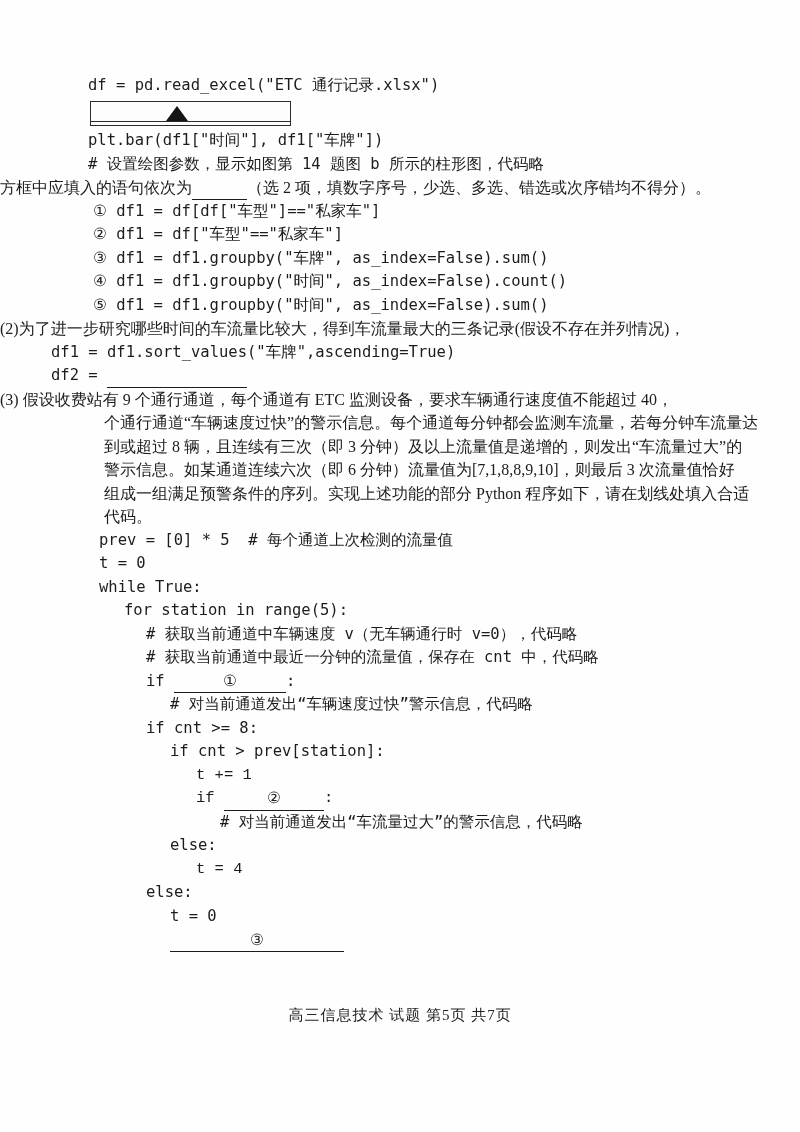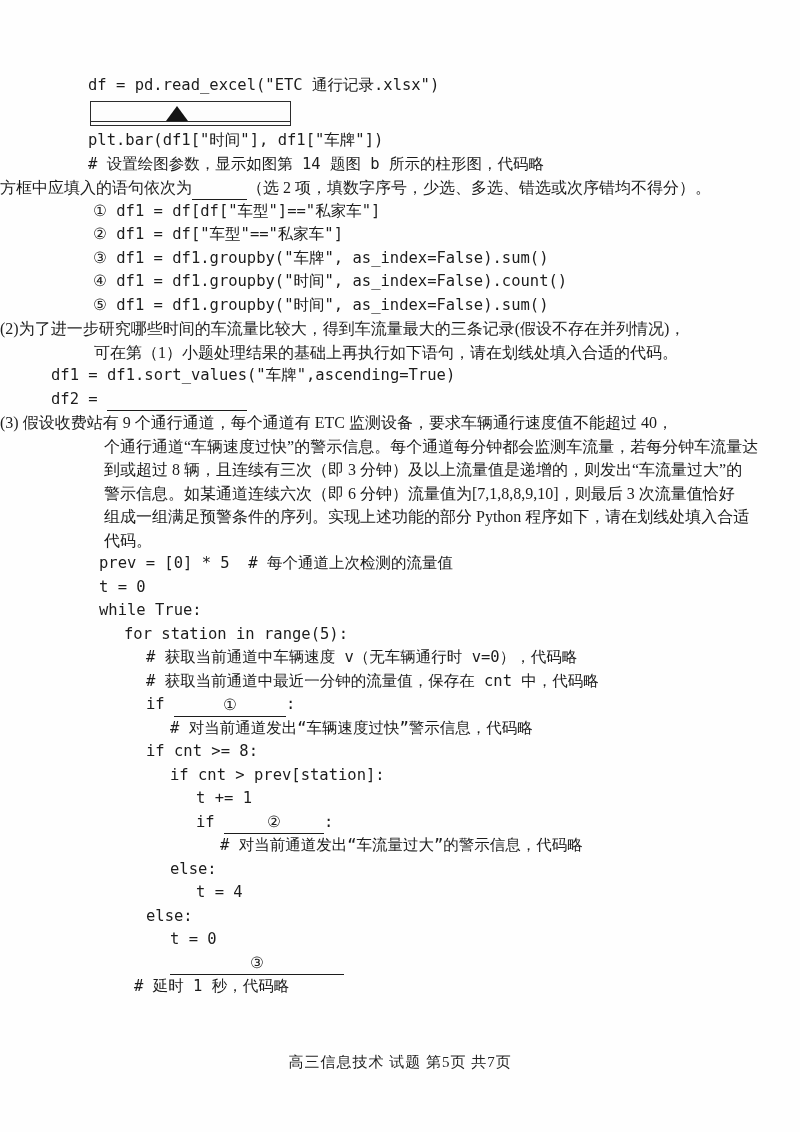--- a/index.html
+++ b/index.html
@@ -30,21 +30,21 @@
   .mTop  { margin-left: 88px; }
   .mQ    { }
   .mOpt  { margin-left: 93px; }
   .mP2b  { margin-left: 94px; }
   .mP2c  { margin-left: 51px; }
   .mP3c  { margin-left: 104px; }
   .l0 { margin-left: 99px;  }
   .l1 { margin-left: 124px; }
   .l2 { margin-left: 146px; }
   .l3 { margin-left: 170px; }
-  .l4 { margin-left: 196px; }
+  .l4 { margin-left: 196px; font-family: Liberation Mono, monospace; }
   .l5 { margin-left: 220px; }
   .mDelay { margin-left: 134px; }
   
   .blank {
     display: inline-block;
     border-bottom: 1.5px solid #1c1c1c;
     text-align: center;
     vertical-align: bottom;
     line-height: 21px;
     height: 21px;
@@ -104,21 +104,20 @@
 
   <div class="line text mQ"><span>方框中应填入的语句依次为</span><span class="blank w55"></span><span>（选 2 项，填数字序号，少选、多选、错选或次序错均不得分）。</span></div>
 
   <div class="line code mOpt">① df1 = df[df["车型"]=="私家车"]</div>
   <div class="line code mOpt">② df1 = df["车型"=="私家车"]</div>
   <div class="line code mOpt">③ df1 = df1.groupby("车牌", as_index=False).sum()</div>
   <div class="line code mOpt">④ df1 = df1.groupby("时间", as_index=False).count()</div>
   <div class="line code mOpt">⑤ df1 = df1.groupby("时间", as_index=False).sum()</div>
 
   <div class="line text mQ">(2)为了进一步研究哪些时间的车流量比较大，得到车流量最大的三条记录(假设不存在并列情况)，</div>
-  <div class="line text mP2b">可在第（1）小题处理结果的基础上再执行如下语句，请在划线处填入合适的代码。</div>
   <div class="line code mP2c">df1 = df1.sort_values("车牌",ascending=True)</div>
   <div class="line code mP2c"><span>df2 = </span><span class="blank w140"></span></div>
 
   <div class="line text mQ">(3) 假设收费站有 9 个通行通道，每个通道有 ETC 监测设备，要求车辆通行速度值不能超过 40，</div>
   <div class="line text mP3c">个通行通道“车辆速度过快”的警示信息。每个通道每分钟都会监测车流量，若每分钟车流量达</div>
   <div class="line text mP3c">到或超过 8 辆，且连续有三次（即 3 分钟）及以上流量值是递增的，则发出“车流量过大”的</div>
   <div class="line text mP3c">警示信息。如某通道连续六次（即 6 分钟）流量值为[7,1,8,8,9,10]，则最后 3 次流量值恰好</div>
   <div class="line text mP3c">组成一组满足预警条件的序列。实现上述功能的部分 Python 程序如下，请在划线处填入合适</div>
   <div class="line text mP3c">代码。</div>
 
@@ -133,17 +132,16 @@
   <div class="line code l2">if cnt &gt;= 8:</div>
   <div class="line code l3">if cnt &gt; prev[station]:</div>
   <div class="line code l4">t += 1</div>
   <div class="line code l4"><span>if </span><span class="blank w100"><span>②</span></span><span>:</span></div>
   <div class="line code l5"># 对当前通道发出“车流量过大”的警示信息，代码略</div>
   <div class="line code l3">else:</div>
   <div class="line code l4">t = 4</div>
   <div class="line code l2">else:</div>
   <div class="line code l3">t = 0</div>
   <div class="line code l3"><span class="blank w174"><span>③</span></span></div>
-  <div class="line code mDelay"># 延时 1 秒，代码略</div>
 
   <div class="footer">高三信息技术  试题  第5页  共7页</div>
 
 </div>
 
 </body></html>

